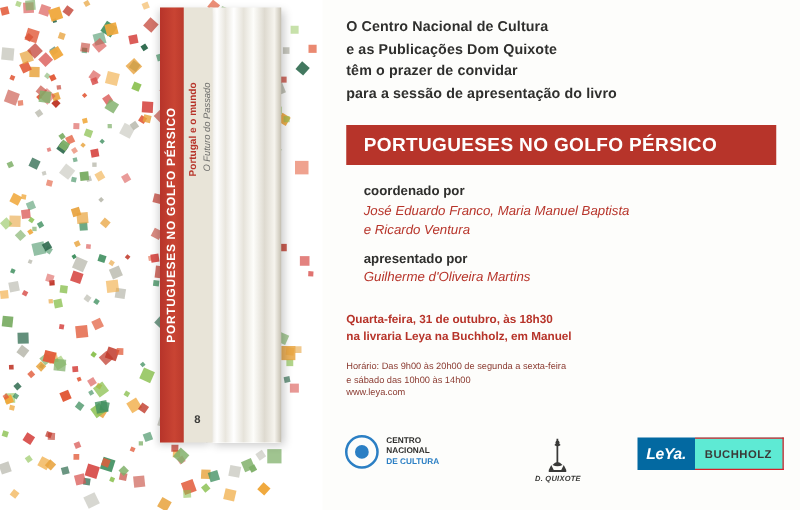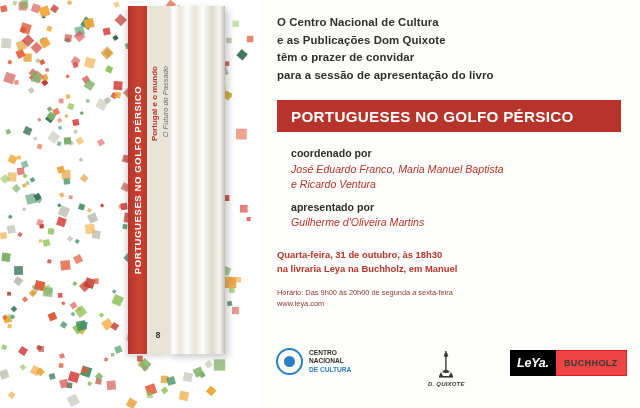--- a/index.html
+++ b/index.html
@@ -233,32 +233,32 @@
     font-size: 6px;
     font-weight: bold;
     font-style: italic;
     color: #3a3a38;
     letter-spacing: 0.2px;
   }
 
   .logo-leya { left: 242px; top: 2px; }
   .leya-row { display: flex; align-items: stretch; height: 26px; }
   .leya-box {
-    background: #000000;
+    background: #0369a1;
     color: #ffffff;
     font-size: 12.5px;
     font-weight: bold;
     font-style: italic;
     padding: 0 7px;
     display: flex;
     align-items: center;
     letter-spacing: -0.2px;
   }
   .leya-buchholz {
-    background: #ef4444;
+    background: #5eead4;
     border: 1px solid #d8202a;
     border-left: none;
     color: #3a3a38;
     font-size: 9px;
     font-weight: bold;
     padding: 0 8px;
     display: flex;
     align-items: center;
     letter-spacing: 0.4px;
   }
@@ -626,20 +626,21 @@
       <div class="names">Guilherme d'Oliveira Martins</div>
     </div>
 
     <div class="datebox">
       <div>Quarta-feira, 31 de outubro, às 18h30</div>
       <div>na livraria Leya na Buchholz, em Manuel</div>
     </div>
 
     <div class="addressbox">
       <div>Horário: Das 9h00 às 20h00 de segunda a sexta-feira</div>
+      <div>e sábado das 10h00 às 14h00</div>
       <div>www.leya.com</div>
     </div>
   </div>
 
   <div class="logos">
 
     <div class="logo logo-cnc">
       <div class="cnc-row">
         <div class="cnc-mark"></div>
         <div class="cnc-text">

